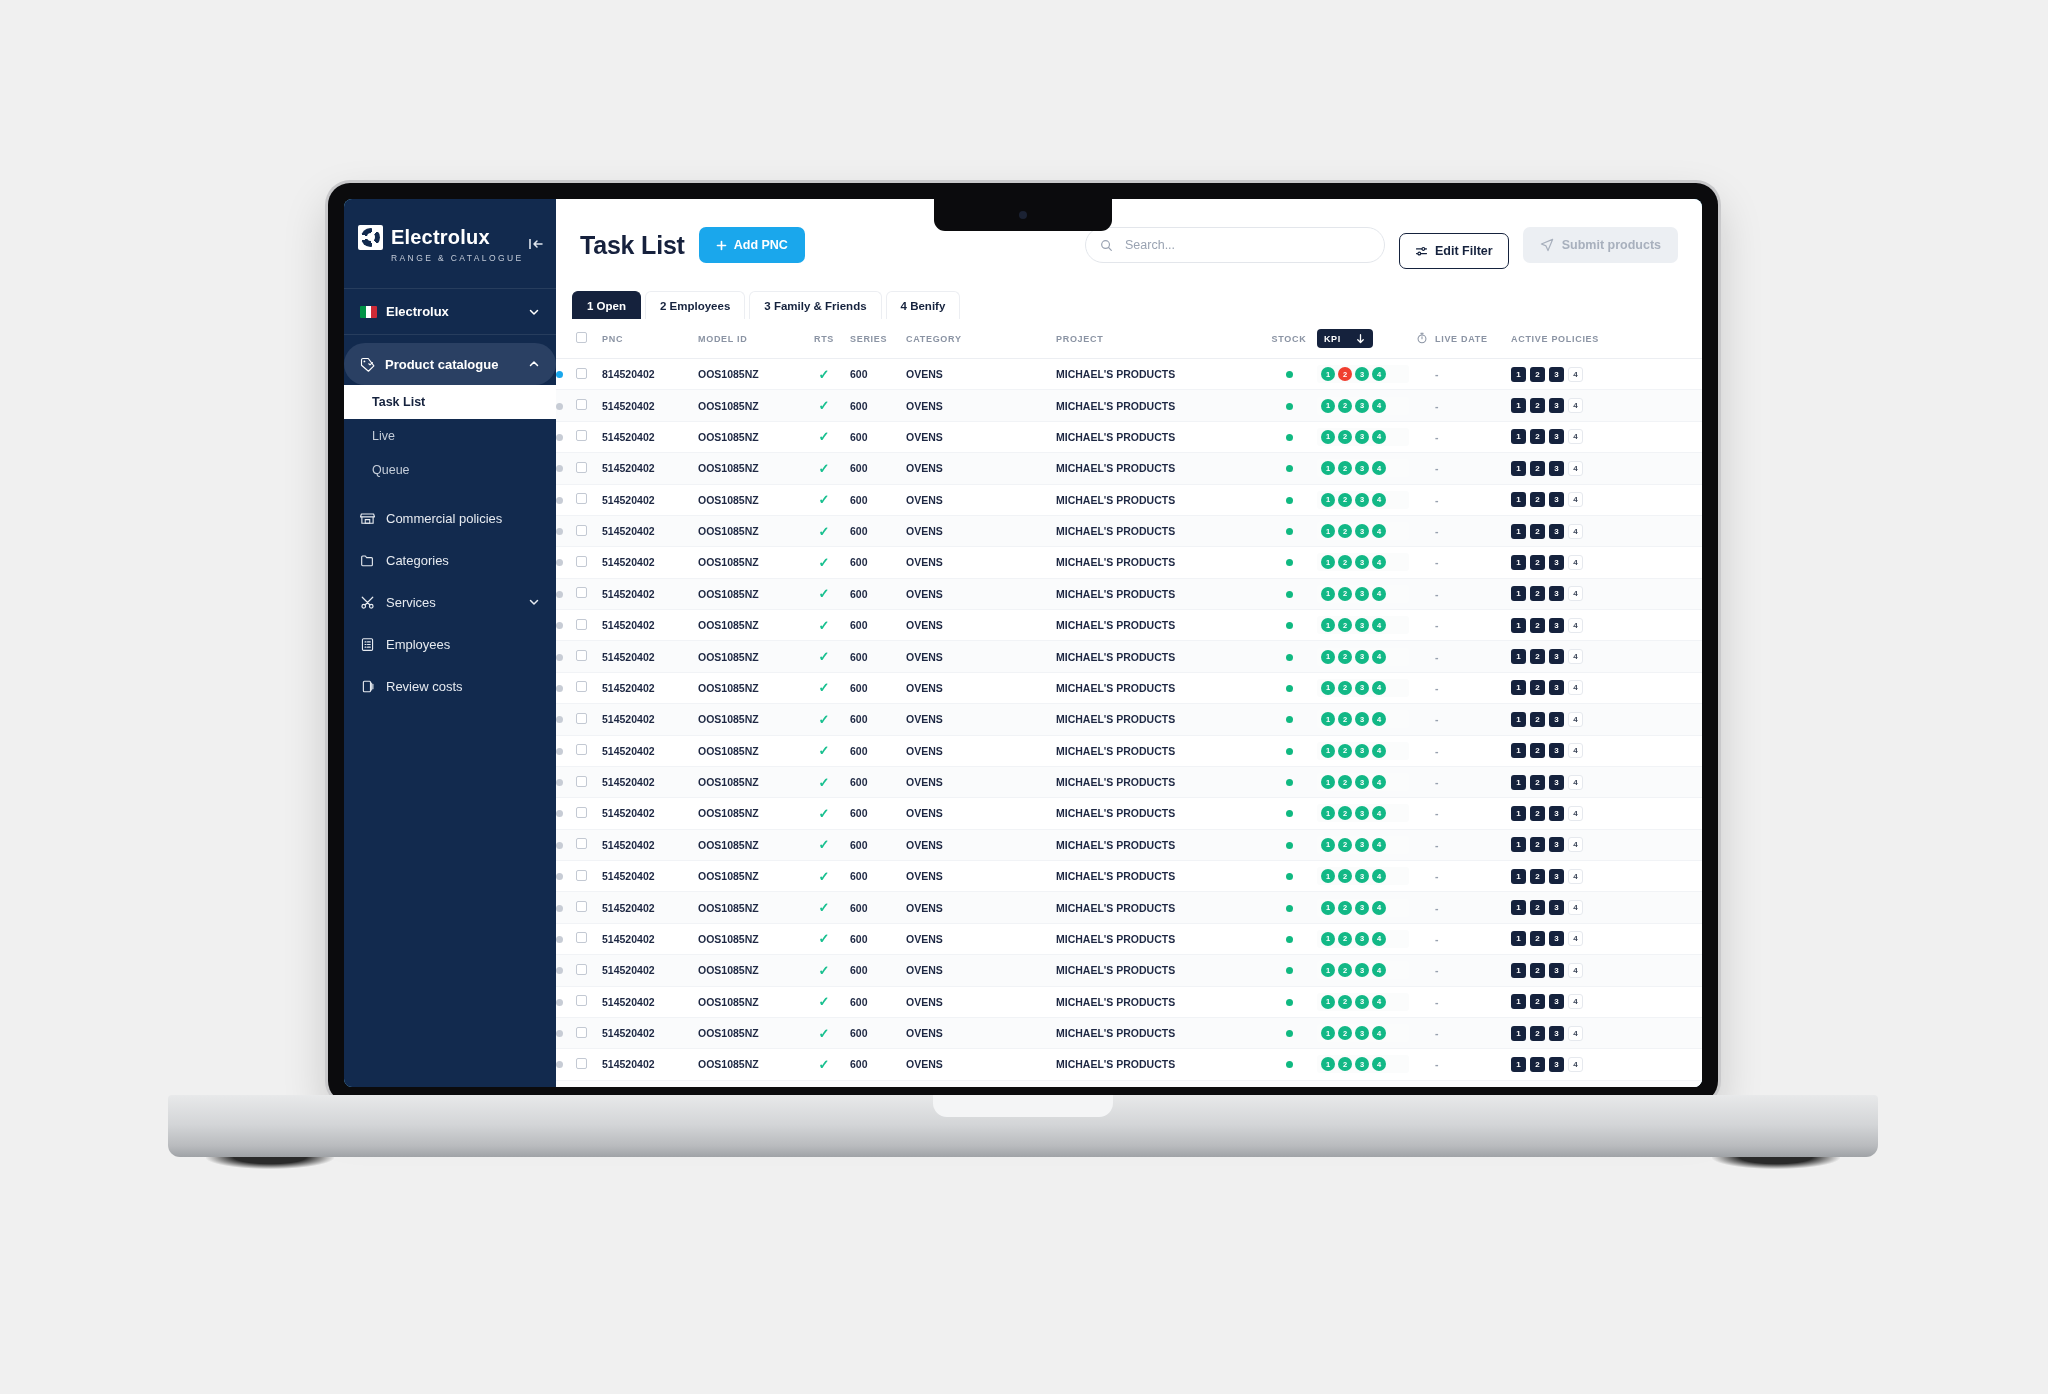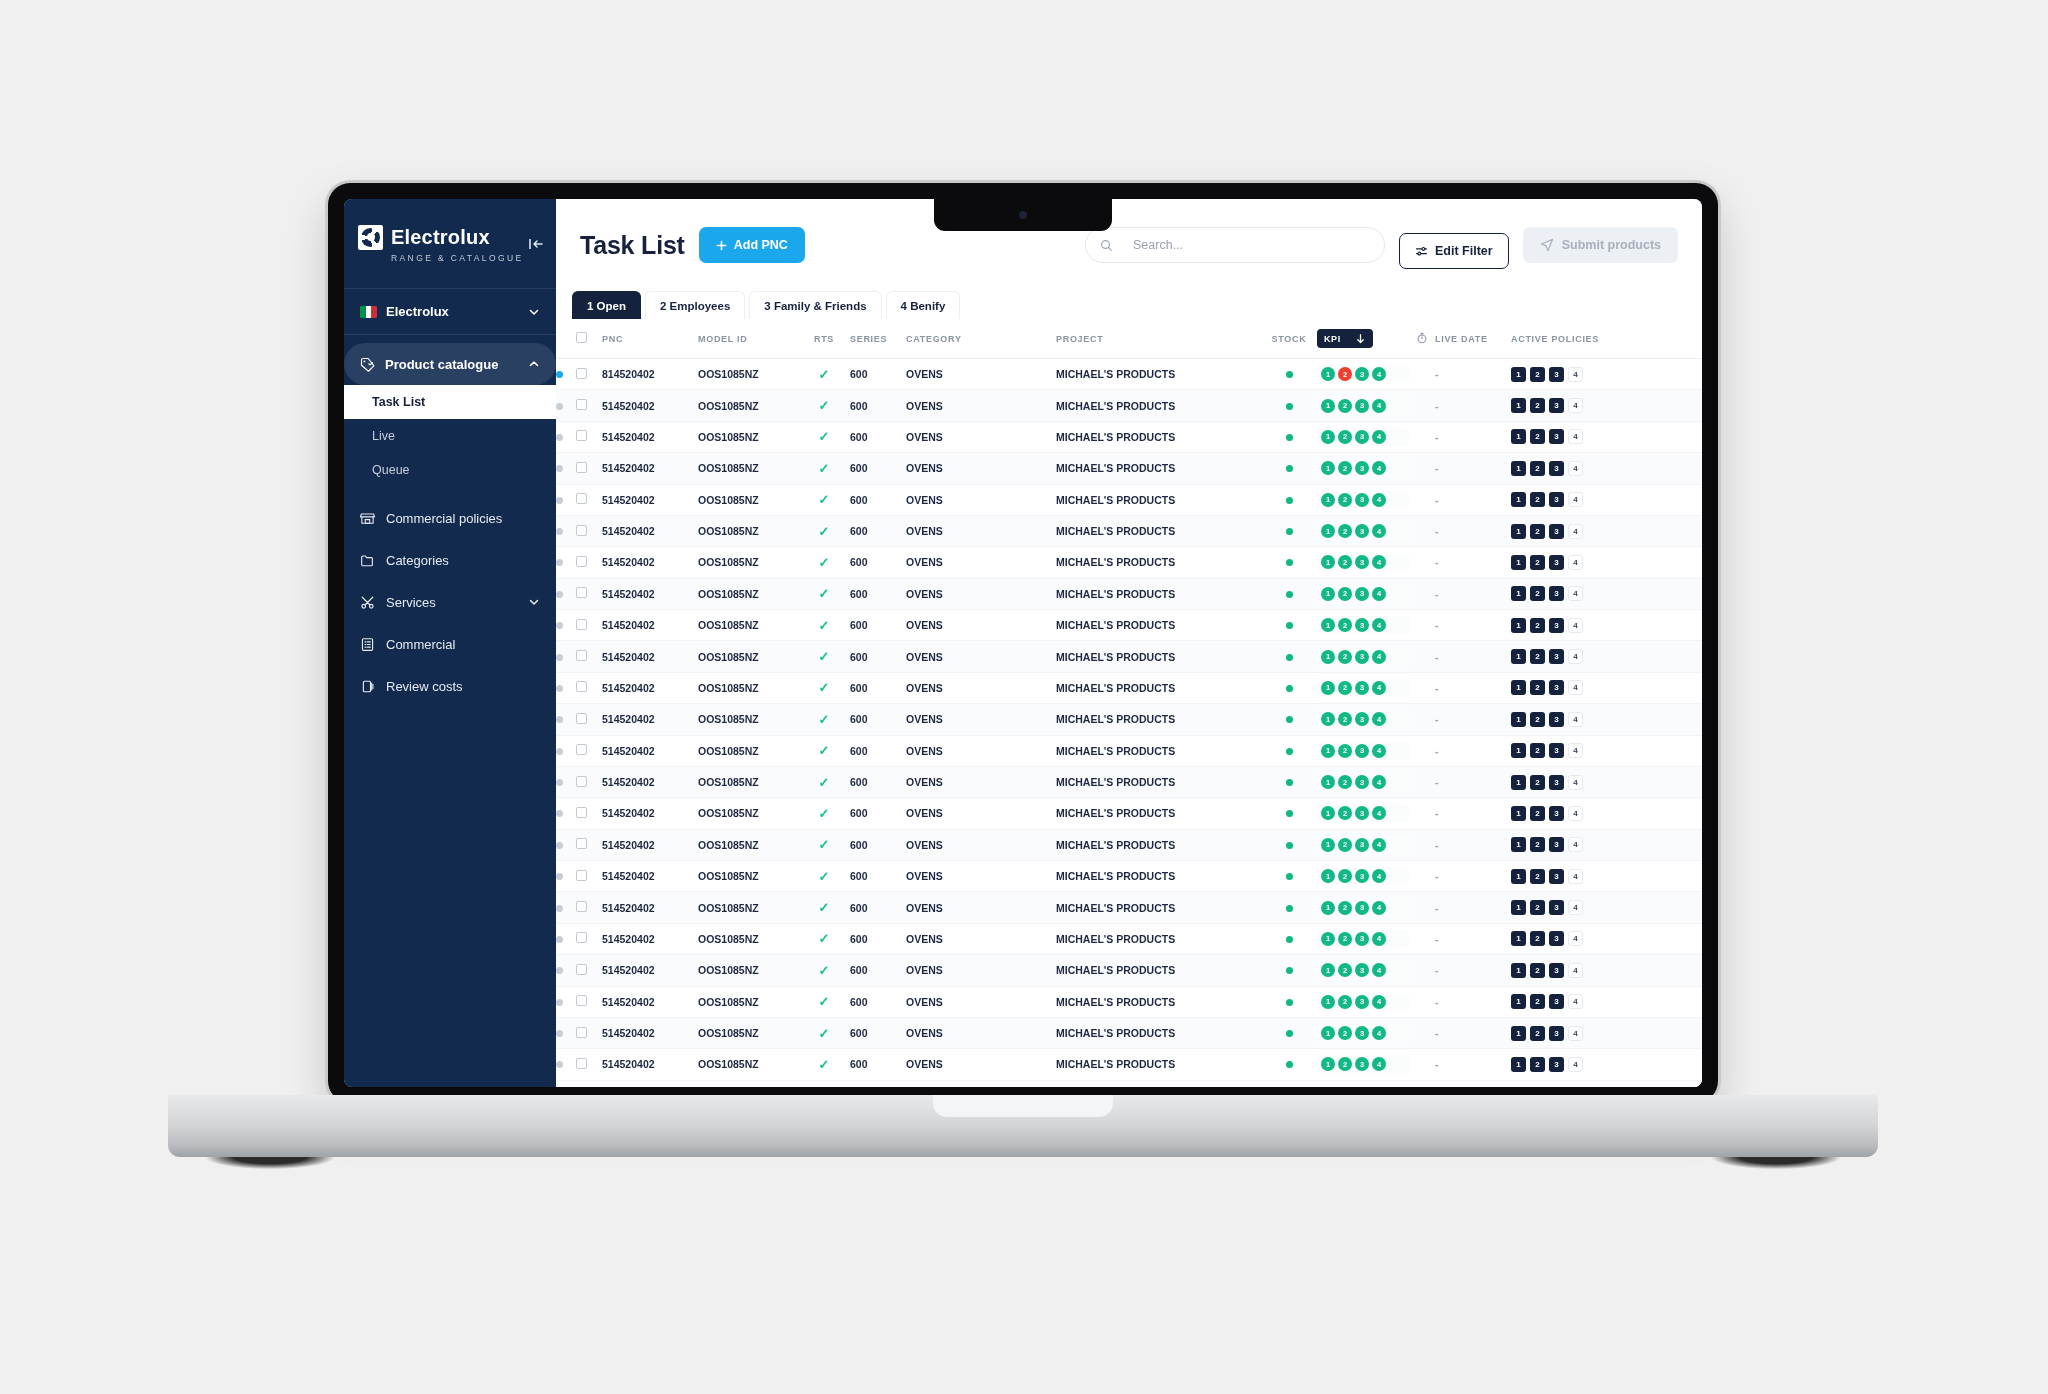--- a/index.html
+++ b/index.html
@@ -158,21 +158,21 @@
   .page-title { font-size: 25px; font-weight: 700; color:#16213d; letter-spacing:-.2px; }
   .btn-add {
     background:#1AA7EC; color:#fff; border:none; border-radius:7px;
     height: 36px; padding: 0 17px; font-size:12.5px; font-weight:700;
     display:flex; align-items:center; gap:7px; cursor:pointer;
     font-family:"Liberation Sans",sans-serif;
   }
   .spacer-flex { flex:1; }
   .search-wrap {
     width: 300px; height: 36px; border:1px solid #e3e6eb; border-radius:19px;
-    display:flex; align-items:center; gap:20px; padding: 0 14px; background:#fff;
+    display:flex; align-items:center; gap:12px; padding: 0 14px; background:#fff;
   }
   .search-wrap input {
     border:none; outline:none; font-size:12.5px; color:#3a4456; flex:1;
     font-family:"Liberation Sans",sans-serif; background:transparent;
   }
   .search-wrap input::placeholder { color:#9aa3b2; }
   .btn-filter {
     height:36px; border:1px solid #15223d; border-radius:7px; background:#fff;
     color:#15223d; font-size:12.5px; font-weight:700; padding: 0 15px;
     display:flex; align-items:center; gap:7px; cursor:pointer;
@@ -339,21 +339,21 @@
               <path d="M2.5 4.5L6 8l3.5-3.5" fill="none" stroke="#e6eaf0" stroke-width="1.5" stroke-linecap="round" stroke-linejoin="round"></path>
             </svg>
           </div>
 
           <div class="nav-item">
             <svg class="ic" width="15" height="15" viewBox="0 0 16 16">
               <rect x="2.6" y="1.8" width="10.8" height="12.4" rx="1.2" fill="none" stroke="#e6eaf0" stroke-width="1.2"></rect>
               <path d="M5.4 5.2h1M5.4 8h1M5.4 10.8h1" stroke="#e6eaf0" stroke-width="1.3" stroke-linecap="round"></path>
               <path d="M8 5.2h3M8 8h3M8 10.8h3" stroke="#e6eaf0" stroke-width="1.1" stroke-linecap="round"></path>
             </svg>
-            <span class="lbl">Commercial</span>
+            <span class="lbl">Employees</span>
           </div>
 
           <div class="nav-item">
             <svg class="ic" width="15" height="15" viewBox="0 0 16 16">
               <path d="M4.6 2.4h5.6a1 1 0 011 1v9.2a1 1 0 01-1 1H4.6a1 1 0 01-1-1V3.4a1 1 0 011-1z" fill="none" stroke="#e6eaf0" stroke-width="1.2"></path>
               <path d="M12.4 4.4v7.2M13.8 5.6v4.8" stroke="#e6eaf0" stroke-width="1.1" stroke-linecap="round"></path>
             </svg>
             <span class="lbl">Review costs</span>
           </div>
         </nav>

